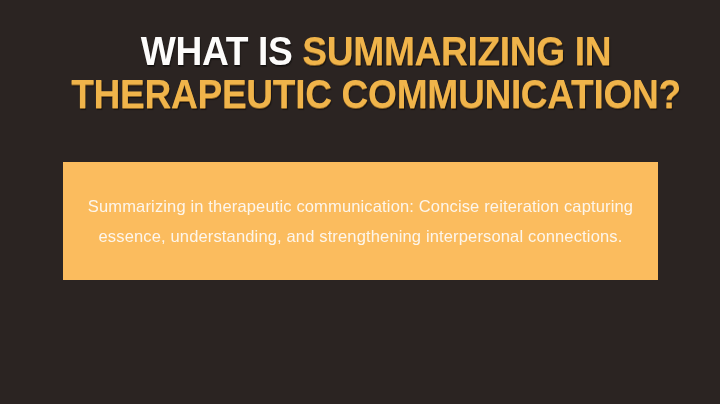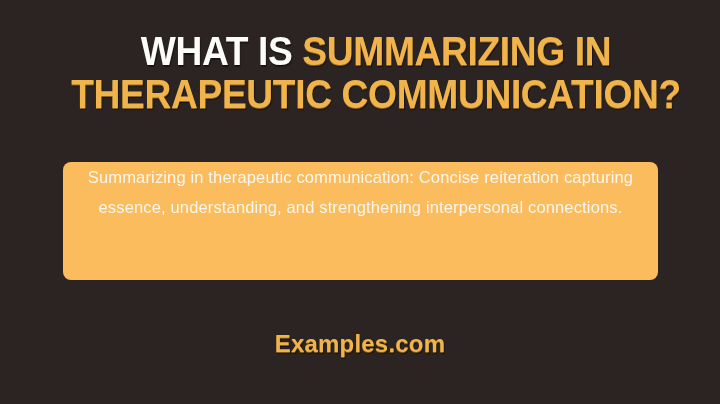--- a/index.html
+++ b/index.html
@@ -63,23 +63,22 @@
   
   .body-card {
     position: absolute;
     left: 63px;
     top: 162px;
     width: 595px;
     height: 118px;
     background: #fbbc5e;
     box-sizing: border-box;
     display: flex;
-    align-items: flex-start;
+    align-items: center;
     justify-content: center;
-    border-radius: 8px;
   }
 
   .body-text {
     display: block;
     width: 560px;
     margin: 0;
     padding: 0 4px;
     text-align: center;
     color: #fdf6ec;
     font-family: "Liberation Sans", sans-serif;
@@ -112,15 +111,14 @@
 
   <div class="title-block">
     <span class="title-line"><span class="title-white title-white-shadow">WHAT IS </span><span class="title-gold title-gold-shadow">SUMMARIZING IN</span></span>
     <span class="title-line title-gold title-gold-shadow">THERAPEUTIC COMMUNICATION?</span>
   </div>
 
   <div class="body-card">
     <p class="body-text">Summarizing in therapeutic communication: Concise reiteration capturing essence, understanding, and strengthening interpersonal connections.</p>
   </div>
 
-  <div class="footer-brand">Examples.com</div>
 
 </div>
 
 </body></html>

